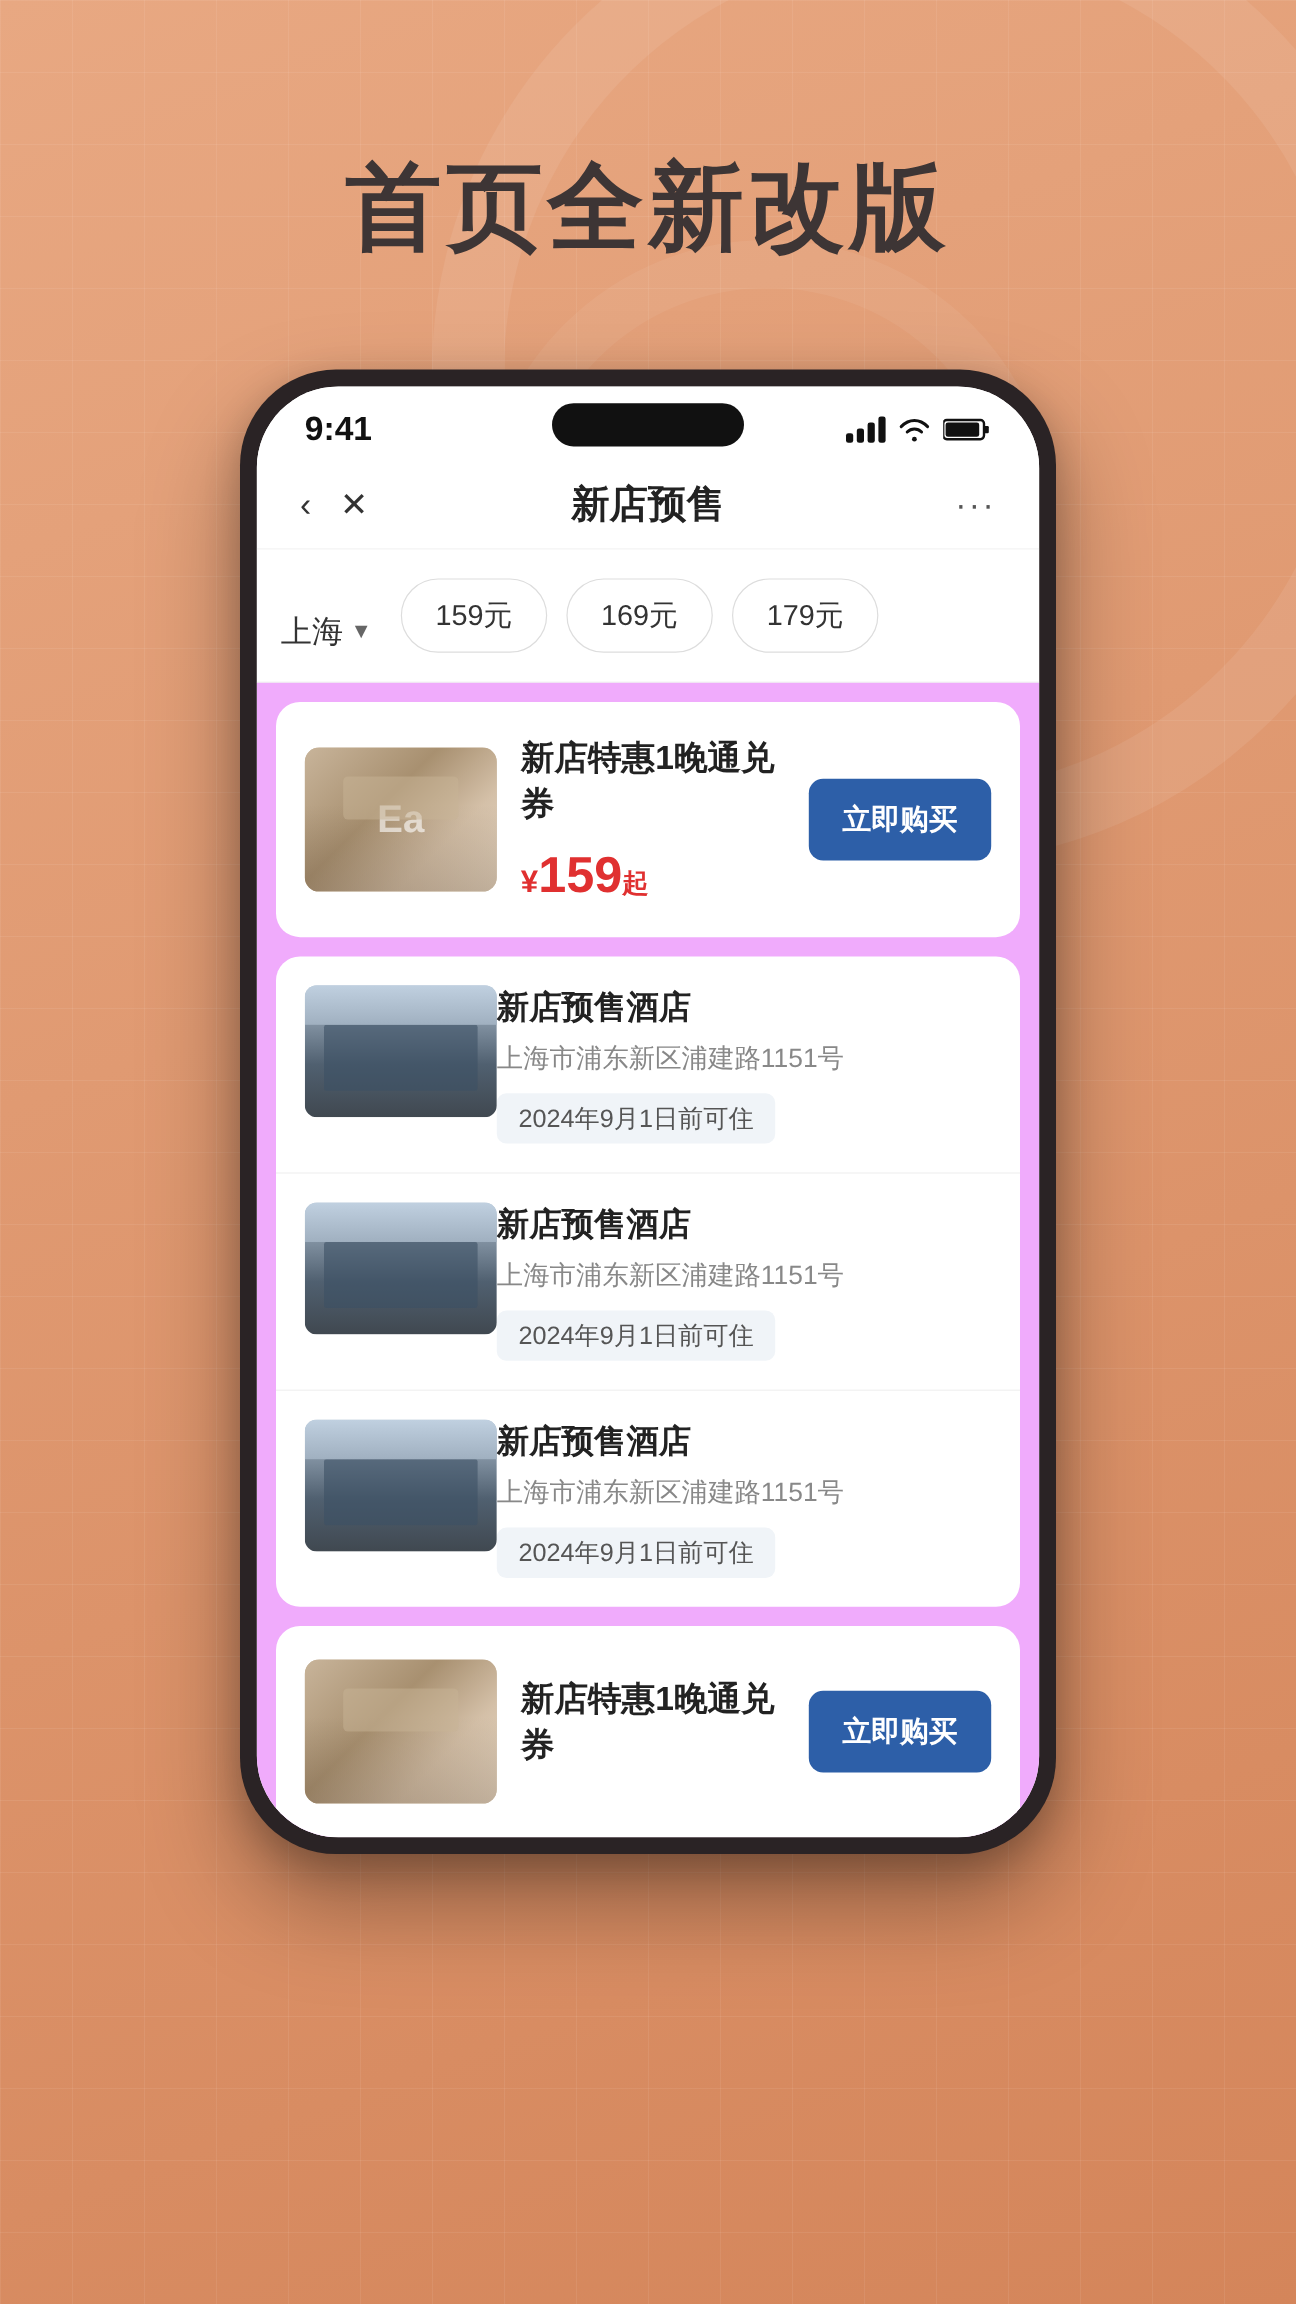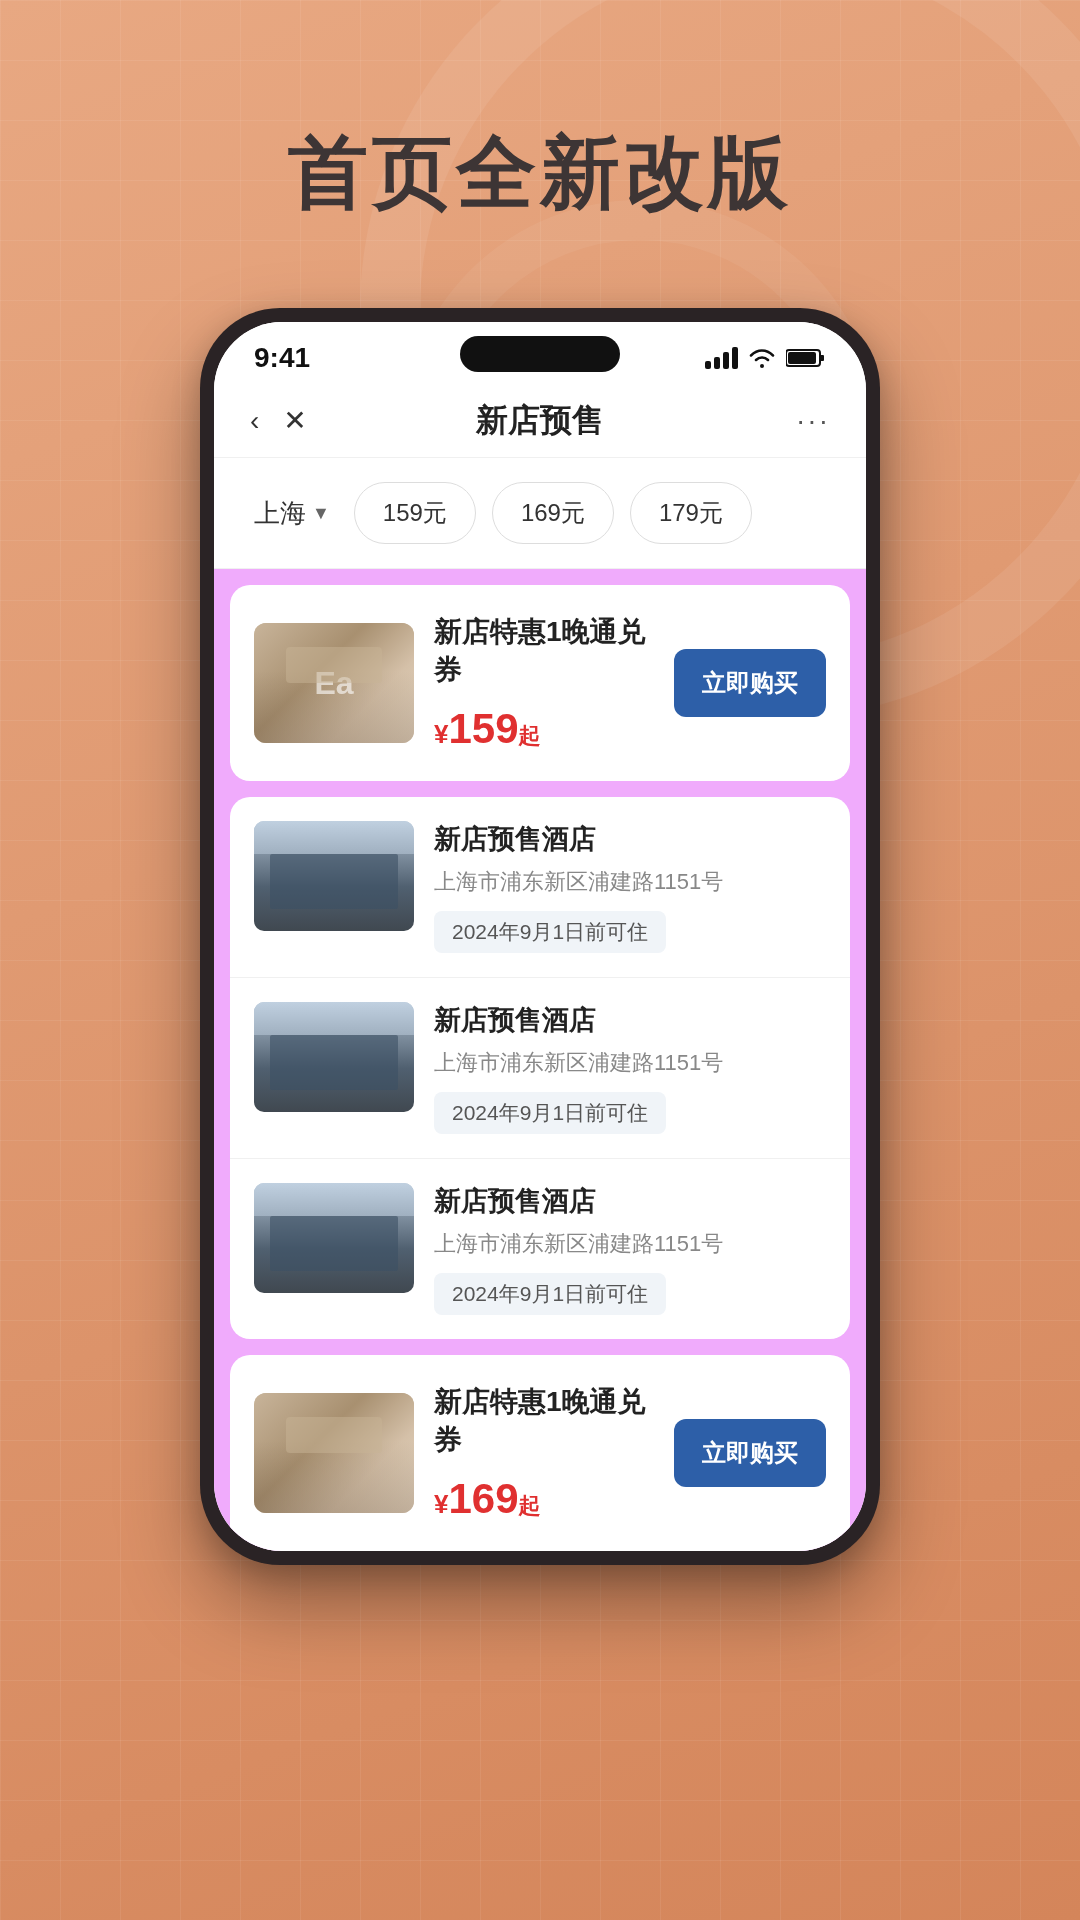--- a/index.html
+++ b/index.html
@@ -161,22 +161,22 @@
     }
     .header-more {
       font-size: 28px;
       color: #555;
       letter-spacing: 2px;
     }
 
     
     .filter-bar {
       display: flex;
-      align-items: center;
-      padding: 24px 32px;
+      align-items: flex-end;
+      padding: 24px 12px;
       gap: 16px;
       background: #fff;
       border-bottom: 1px solid #f0f0f0;
     }
     .city-selector {
       display: flex;
       align-items: center;
       gap: 6px;
       font-size: 26px;
       color: #333;
@@ -306,21 +306,20 @@
       font-weight: 600;
       cursor: pointer;
       white-space: nowrap;
     }
 
     
     .hotel-item {
       display: flex;
       align-items: flex-start;
       padding: 24px 24px;
-      gap: 20px;
       border-bottom: 1px solid #f0f0f0;
     }
     .hotel-item:last-of-type {
       border-bottom: none;
     }
     .hotel-image {
       width: 160px;
       height: 110px;
       border-radius: 10px;
       overflow: hidden;
@@ -502,23 +501,20 @@
 
         </div>
 
         <div class="voucher-card-2">
           <div class="voucher-item">
             <div class="voucher-image">
               <div class="hotel-lobby-img"></div>
             </div>
             <div class="voucher-info">
               <div class="voucher-title">新店特惠1晚通兑券</div>
-              <div class="voucher-price">
-                <span>¥</span><span class="price-num">169</span><span class="price-suffix">起</span>
-              </div>
             </div>
             <button class="buy-btn">立即购买</button>
           </div>
         </div>
 
       </div>
 
     </div>
   </div>
 </div>

